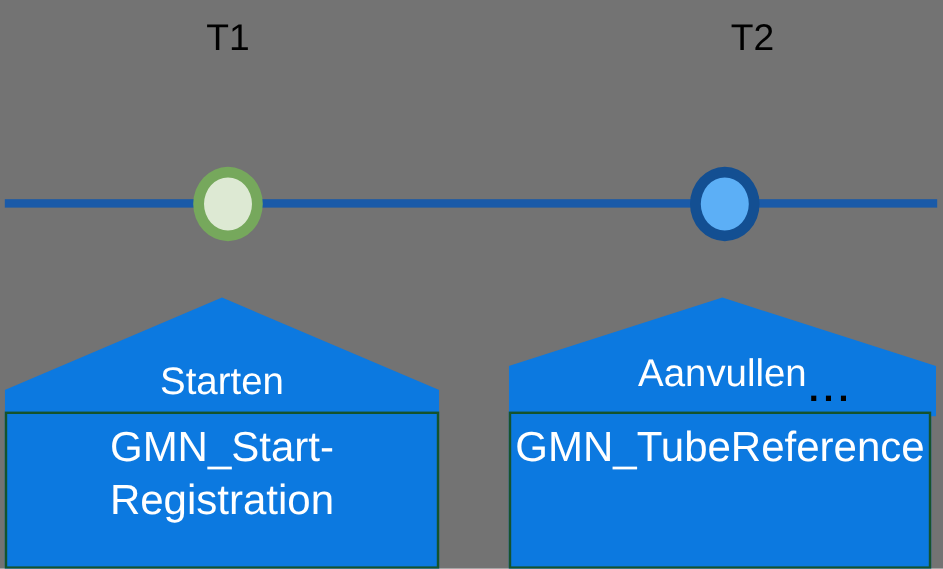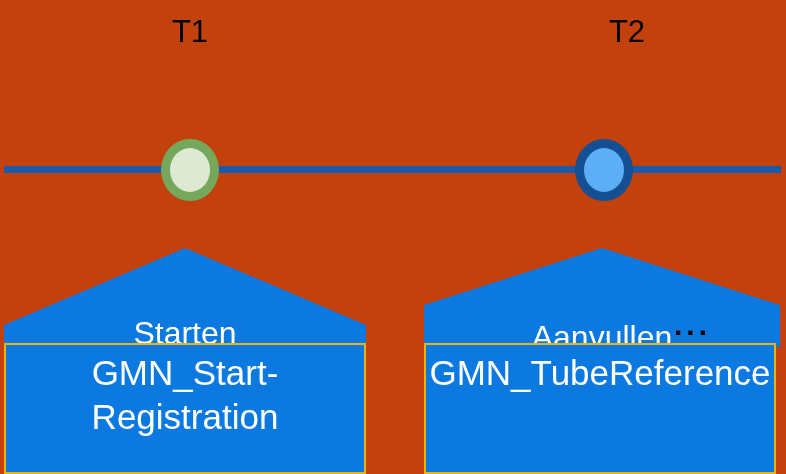--- a/index.html
+++ b/index.html
@@ -9,21 +9,21 @@
     background: #ffffff;
   }
   body {
     font-family: "Liberation Sans", sans-serif;
     -webkit-font-smoothing: antialiased;
   }
   #canvas {
     position: relative;
     width: 786px;
     height: 474px;
-    background: #c2410c;
+    background: #737373;
     overflow: hidden;
   }
 
   
   .timeline-axis {
     position: absolute;
     left: 4px;
     top: 166px;
     width: 777px;
     height: 7px;
@@ -81,28 +81,27 @@
   }
   .house .roof-label {
     position: absolute;
     left: 0;
     width: 100%;
     text-align: center;
     color: #FFFFFF;
     font-size: 32px;
     line-height: 38px;
     white-space: nowrap;
-    margin-top: 16px;
   }
   .house .body {
     position: absolute;
     left: 0;
     box-sizing: border-box;
     background: #0C79E0;
-    border: 2px solid #eab308;
+    border: 2px solid #14532d;
     display: flex;
     align-items: flex-start;
     justify-content: center;
     overflow: hidden;
   }
   .house .body-label {
     color: #FFFFFF;
     font-size: 35px;
     line-height: 44px;
     text-align: center;
@@ -124,21 +123,21 @@
   #house-start .body   { top: 97px; width: 362px; height: 131px; }
 
   
   #house-aanvullen {
     left: 424px;
     top: 246px;
     width: 356px;
     height: 228px;
   }
   #house-aanvullen .roof   { height: 101px; }
-  #house-aanvullen .roof-label { top: 56px; }
+  #house-aanvullen .roof-label { top: 46px; }
   #house-aanvullen .body   { top: 97px; width: 352px; height: 131px; }
 
   
   .ellipsis-marker {
     position: absolute;
     left: 674px;
     top: 310px;
     font-size: 30px;
     line-height: 30px;
     letter-spacing: 4px;

